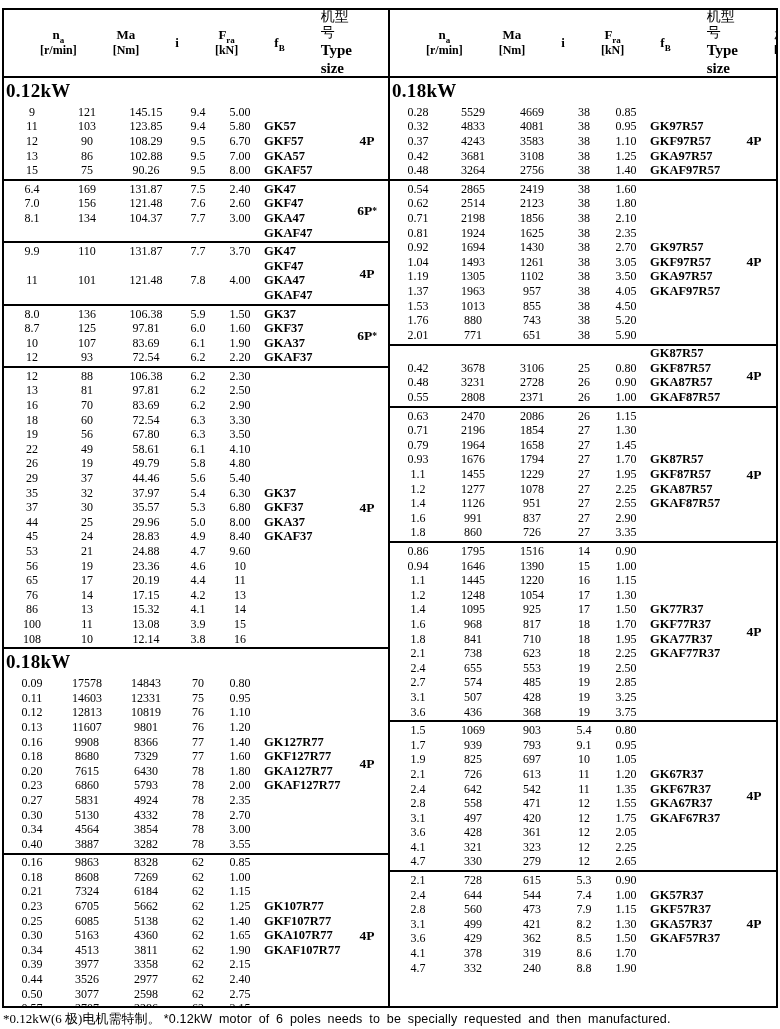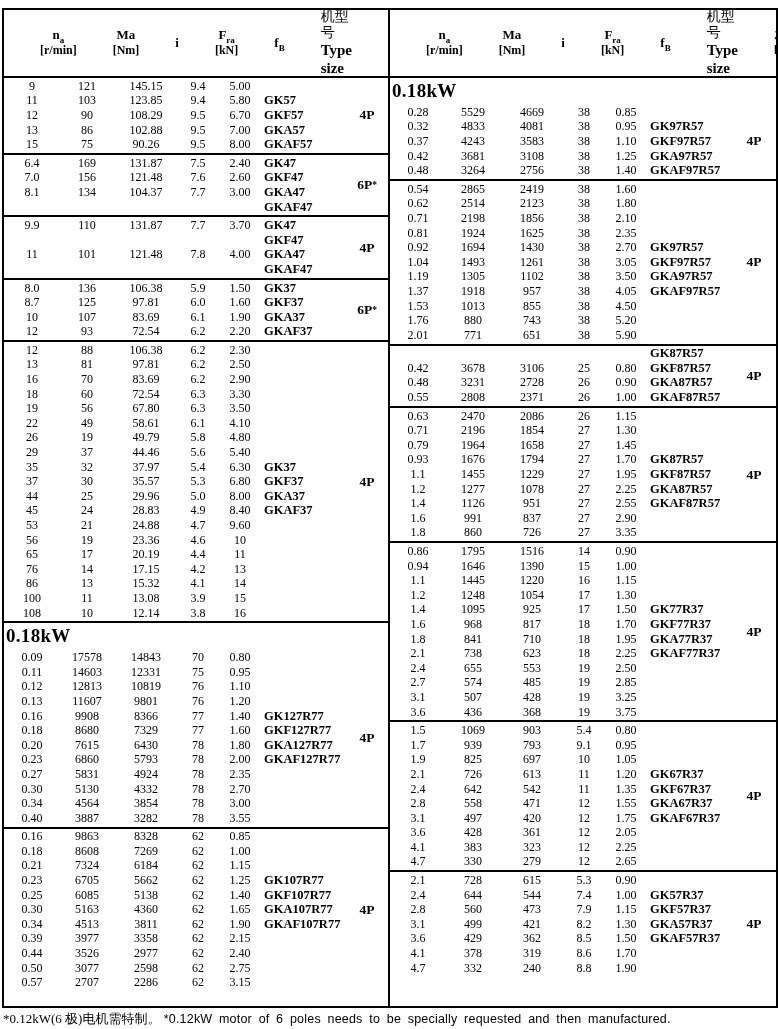--- a/index.html
+++ b/index.html
@@ -68,20 +68,21 @@
         <span class="cn">机型号</span>
         <span class="en">Type size</span>
       </div>
       <div class="hc c-pole">
         <span class="cn">极数</span>
         <span class="en-mono">Pole</span>
       </div>
     </div>
     <div class="body">
         <div class="section">
+          <div class="sec-title">0.12kW</div>
           <div class="block">
             <div class="rows">
               <div class="line">
                 <span class="cell c-na">9</span>
                 <span class="cell c-ma">121</span>
                 <span class="cell c-i">145.15</span>
                 <span class="cell c-fra">9.4</span>
                 <span class="cell c-fb">5.00</span>
                 <span class="cell c-model"></span>
               </div>
@@ -725,21 +726,21 @@
               <div class="line">
                 <span class="cell c-na">1.19</span>
                 <span class="cell c-ma">1305</span>
                 <span class="cell c-i">1102</span>
                 <span class="cell c-fra">38</span>
                 <span class="cell c-fb">3.50</span>
                 <span class="cell c-model">GKA97R57</span>
               </div>
               <div class="line">
                 <span class="cell c-na">1.37</span>
-                <span class="cell c-ma">1918</span>
+                <span class="cell c-ma">1963</span>
                 <span class="cell c-i">957</span>
                 <span class="cell c-fra">38</span>
                 <span class="cell c-fb">4.05</span>
                 <span class="cell c-model">GKAF97R57</span>
               </div>
               <div class="line">
                 <span class="cell c-na">1.53</span>
                 <span class="cell c-ma">1013</span>
                 <span class="cell c-i">855</span>
                 <span class="cell c-fra">38</span>
@@ -1041,21 +1042,21 @@
               <div class="line">
                 <span class="cell c-na">3.6</span>
                 <span class="cell c-ma">428</span>
                 <span class="cell c-i">361</span>
                 <span class="cell c-fra">12</span>
                 <span class="cell c-fb">2.05</span>
                 <span class="cell c-model"></span>
               </div>
               <div class="line">
                 <span class="cell c-na">4.1</span>
-                <span class="cell c-ma">383</span>
+                <span class="cell c-ma">321</span>
                 <span class="cell c-i">323</span>
                 <span class="cell c-fra">12</span>
                 <span class="cell c-fb">2.25</span>
                 <span class="cell c-model"></span>
               </div>
               <div class="line">
                 <span class="cell c-na">4.7</span>
                 <span class="cell c-ma">330</span>
                 <span class="cell c-i">279</span>
                 <span class="cell c-fra">12</span>

